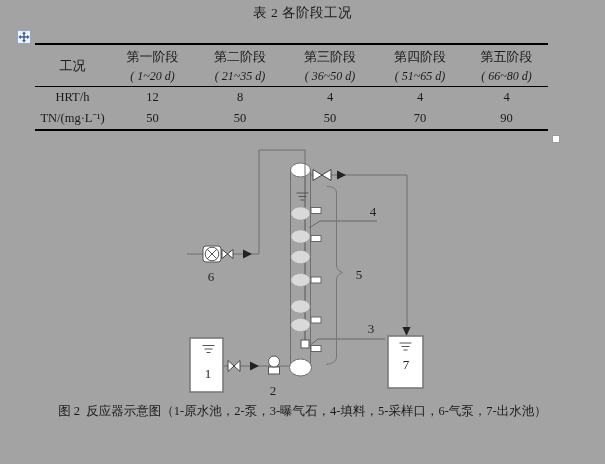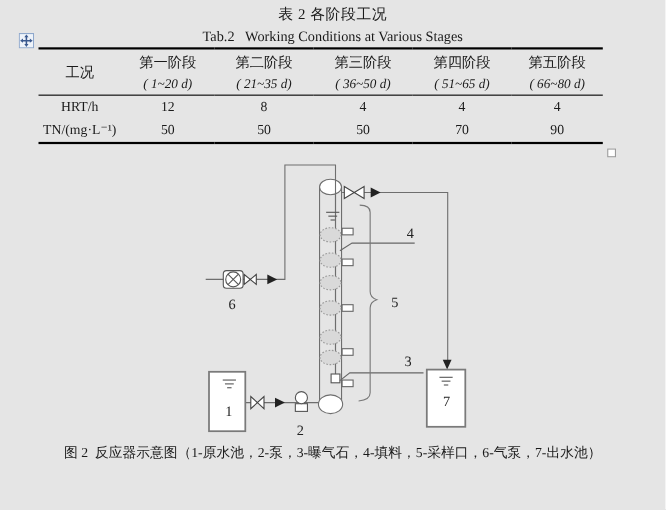--- a/index.html
+++ b/index.html
@@ -1,59 +1,58 @@
 <!DOCTYPE html>
 <html><head>
 <meta charset="utf-8">
 <style>
   html,body{margin:0;padding:0;background:#fff;}
   #page{
-    position:relative;width:605px;height:464px;background:#e5e5e5;overflow:hidden;
+    position:relative;width:605px;height:464px;background:#a3a3a3;overflow:hidden;
     font-family:"Liberation Serif","DejaVu Serif",serif;color:#1a1a1a;
   }
   .abs{position:absolute;}
   .ctr{width:605px;text-align:center;}
   .pre{white-space:pre;}
 
   
   .ttl-cn{top:4px;left:0;font-size:13.5px;letter-spacing:.5px;}
   .ttl-en{top:25px;left:0;font-size:13px;}
 
   
   .handle{top:30px;left:17px;width:14px;height:14px;}
 
   
   .wtable{top:43px;left:35px;width:513px;border-collapse:collapse;table-layout:fixed;
           border-top:2.5px solid #000;border-bottom:2.5px solid #000;}
   .wtable th,.wtable td{font-weight:normal;text-align:center;padding:0;vertical-align:middle;}
   .wtable thead th{border-bottom:1.5px solid #000;height:41px;}
   .stage-name{font-size:13px;line-height:21px;}
   .stage-range{font-size:12px;line-height:19px;white-space:pre;font-style:italic;}
-  .wtable tbody td{font-size:12.5px;height:21px;line-height:21px;}
+  .wtable tbody td{font-size:12.5px;height:21px;line-height:21px;font-family:Liberation Serif, serif;}
   .rowlabel{font-size:12.5px;}
 
   
   .anchor-sq{top:135px;left:552px;width:6px;height:6px;border:1px solid #9a9a9a;background:#fff;}
 
   
   .diagram{top:140px;left:180px;width:300px;height:260px;}
   .dg-num{font-family:"Liberation Serif","DejaVu Serif",serif;font-size:13px;fill:#222;}
 
   
   .cap-cn{top:403px;left:0;font-size:12.5px;}
   .cap-en1{top:425px;left:0;font-size:11.5px;}
   .cap-en2{top:446px;left:0;font-size:11.5px;}
 </style>
 </head>
 <body>
 
 <div id="page">
 
   <div class="abs ctr ttl-cn pre">表 2 各阶段工况</div>
-  <div class="abs ctr ttl-en pre">Tab.2   Working Conditions at Various Stages</div>
 
   <div class="abs handle">
     <svg width="14" height="14" viewBox="0 0 14 14">
       <rect x="0.5" y="0.5" width="13" height="13" fill="#eef3fa" stroke="#8fa8cc"></rect>
       <line x1="7" y1="3" x2="7" y2="11" stroke="#3b5a8f" stroke-width="1.4"></line>
       <line x1="3" y1="7" x2="11" y2="7" stroke="#3b5a8f" stroke-width="1.4"></line>
       <polygon points="5.1,3.9 8.9,3.9 7,1.3" fill="#3b5a8f"></polygon>
       <polygon points="5.1,10.1 8.9,10.1 7,12.7" fill="#3b5a8f"></polygon>
       <polygon points="3.9,5.1 3.9,8.9 1.3,7" fill="#3b5a8f"></polygon>
       <polygon points="10.1,5.1 10.1,8.9 12.7,7" fill="#3b5a8f"></polygon>

